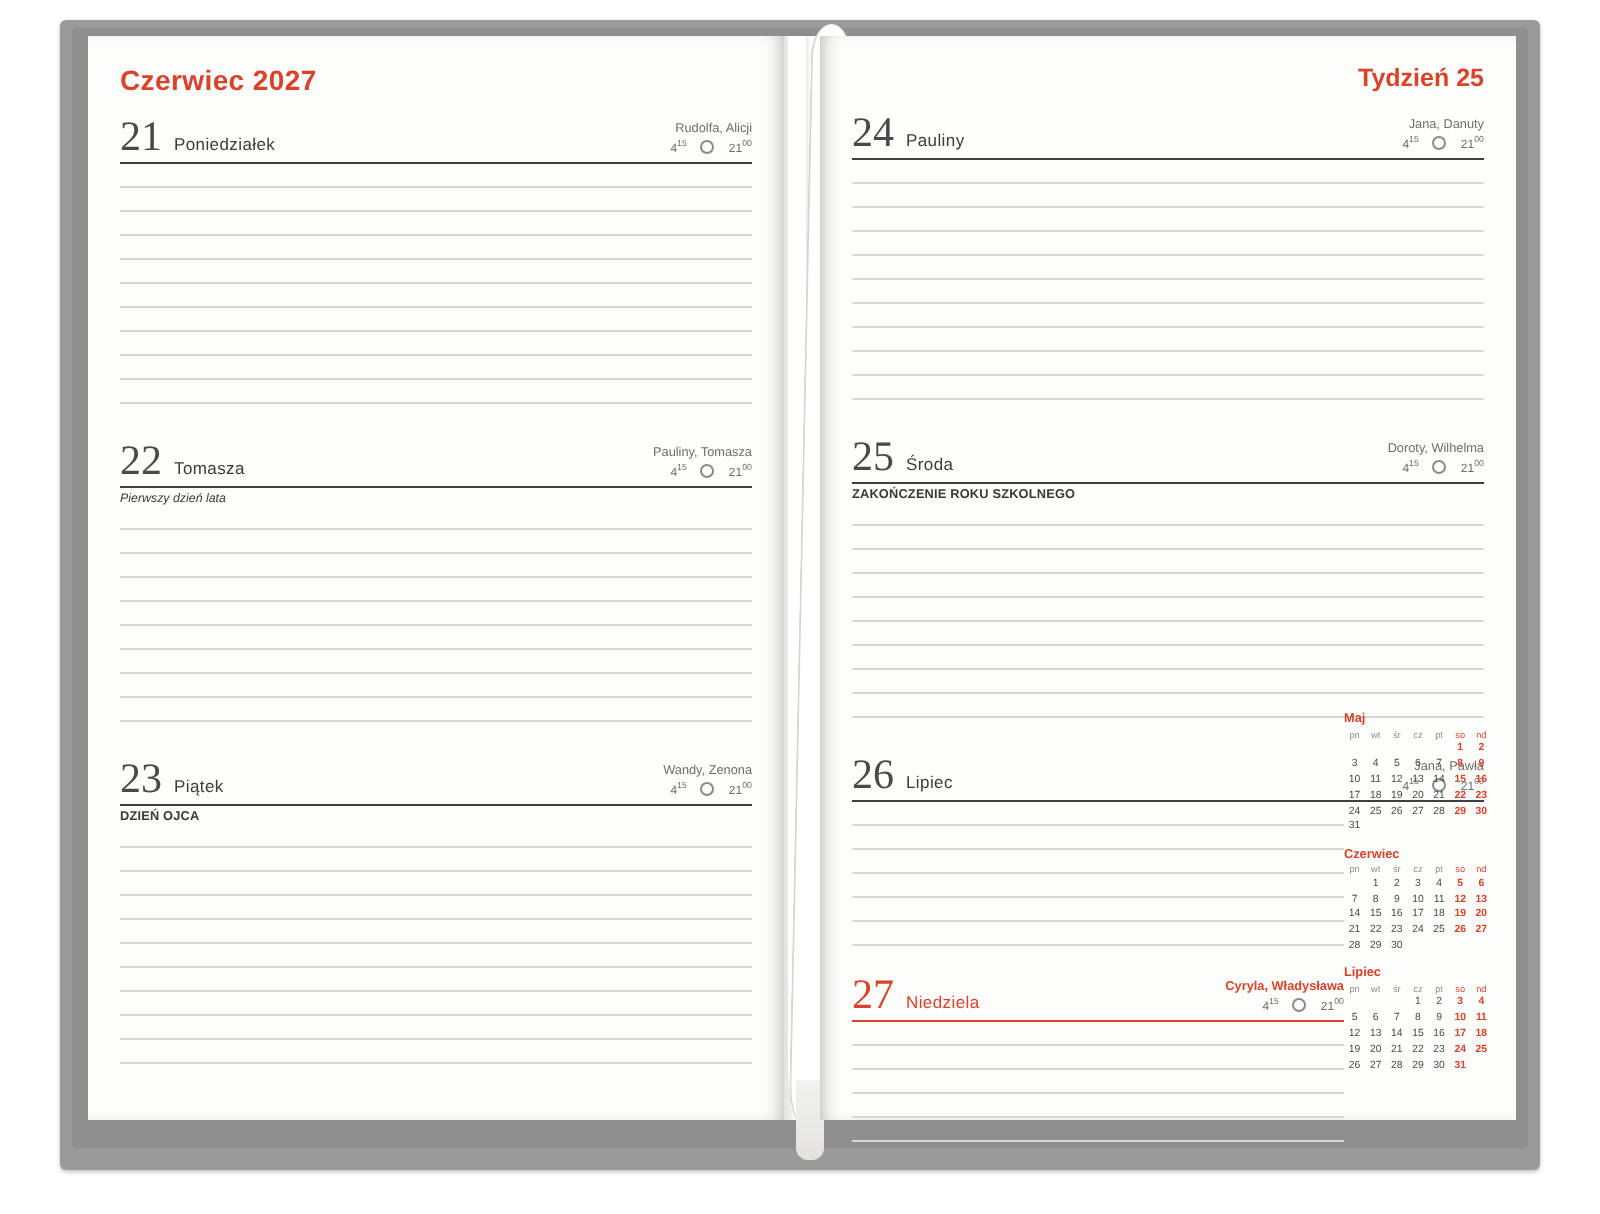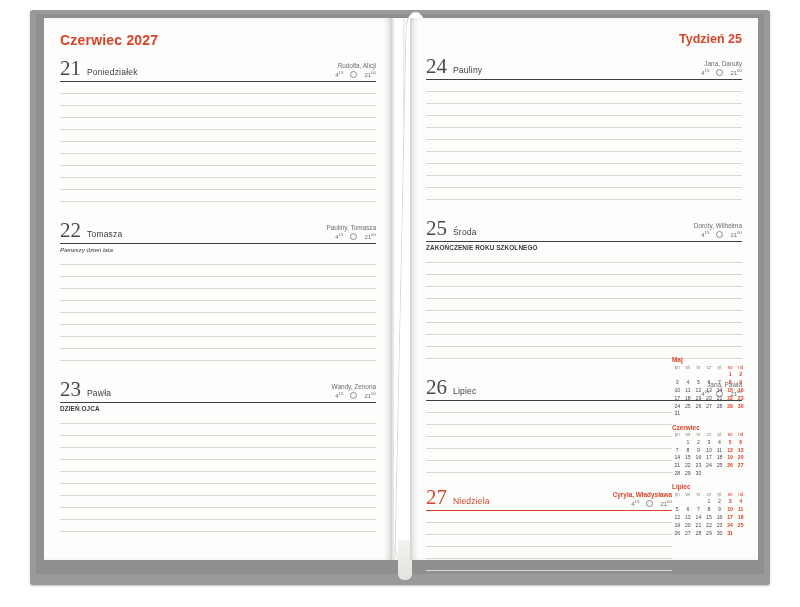--- a/index.html
+++ b/index.html
@@ -173,21 +173,21 @@
             <div class="ln"></div>
             <div class="ln"></div>
             <div class="ln"></div>
         </div>
       </div>
 
       <div class="day" style="margin-top:18px;">
         <div class="day-head">
           <div class="day-left">
             <span class="daynum">23</span>
-            <span class="dayname">Pawła</span>
+            <span class="dayname">Piątek</span>
           </div>
           <div class="day-right">
             <div class="names">Wandy, Zenona</div>
             <div class="suntimes">
               <span><span>4</span><span class="sup">15</span></span>
               <span class="sun"></span>
               <span><span>21</span><span class="sup">00</span></span>
             </div>
           </div>
         </div>

